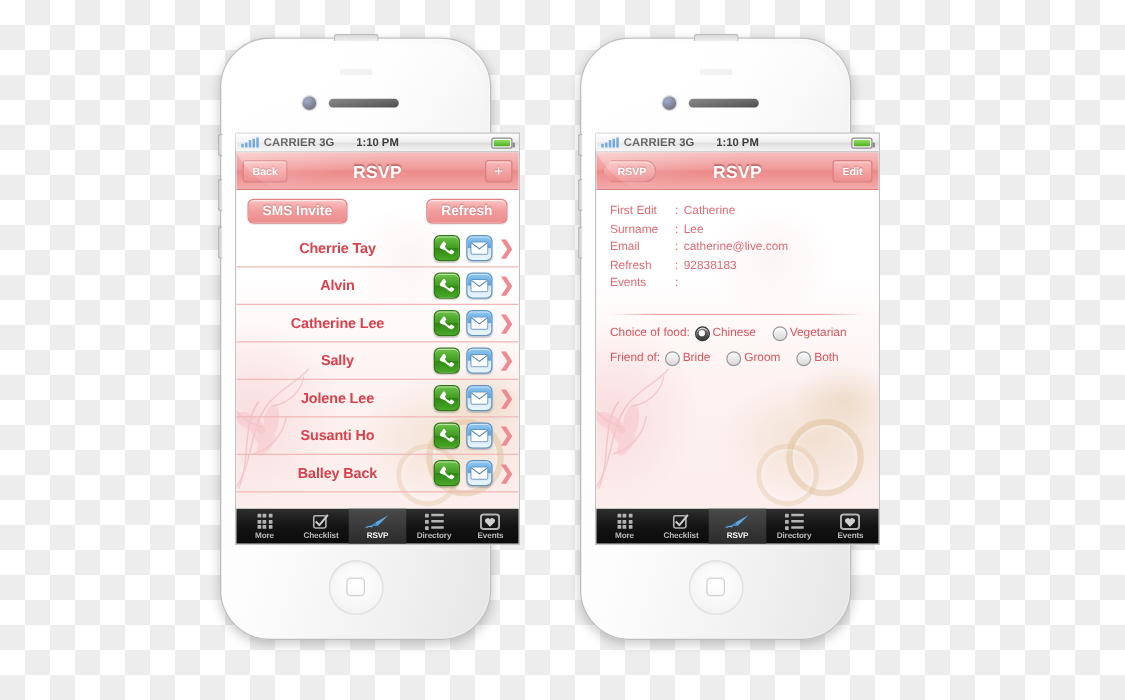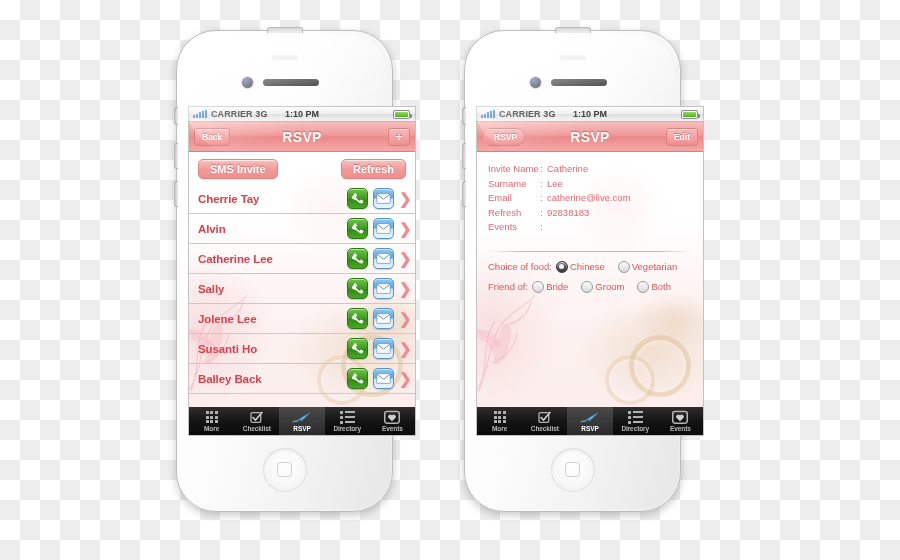--- a/index.html
+++ b/index.html
@@ -202,20 +202,21 @@
   .contact-row {
     position: relative;
     display:flex; align-items:center;
     height: 30px; padding: 0 7px 0 9px;
     border-bottom: 1px solid #f0b8b8;
   }
   .contact-name {
     flex: 1;
     font-size: 11.5px; font-weight: bold; color: #d9414c;
     letter-spacing: -.1px;
+    text-align: center;
   }
   .icon-btn {
     width: 21px; height: 21px; border-radius: 5px;
     margin-left: 5px;
     display:flex; align-items:center; justify-content:center;
     box-shadow: inset 0 1px 0 rgba(255,255,255,.55), 0 1px 1px rgba(0,0,0,.18);
   }
   .icon-btn.phone-ic {
     background: linear-gradient(180deg,#6dc34a 0%,#3f9b1f 50%,#2f8713 51%,#4aa829 100%);
     border: 1px solid #2c7a11;
@@ -579,21 +580,21 @@
             <ellipse cx="26" cy="70" rx="6" ry="12" transform="rotate(-65 26 70)"></ellipse>
             <ellipse cx="40" cy="88" rx="5" ry="11" transform="rotate(35 40 88)"></ellipse>
             <circle cx="36" cy="77" r="3.2" fill="#eb8c98"></circle>
           </g>
         </svg>
         <div class="ring r1"></div>
         <div class="ring r2"></div>
 
         <div class="fields" id="detail-fields">
             <div class="field-row">
-              <span class="field-label">Invite Name</span>
+              <span class="field-label">First Edit</span>
               <span class="field-colon">:</span>
               <span class="field-value">Catherine</span>
             </div>
             <div class="field-row">
               <span class="field-label">Surname</span>
               <span class="field-colon">:</span>
               <span class="field-value">Lee</span>
             </div>
             <div class="field-row">
               <span class="field-label">Email</span>

